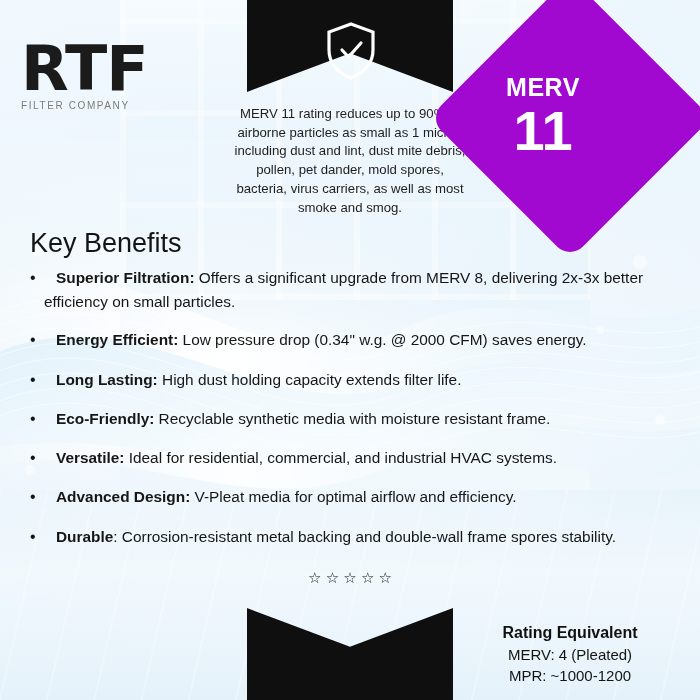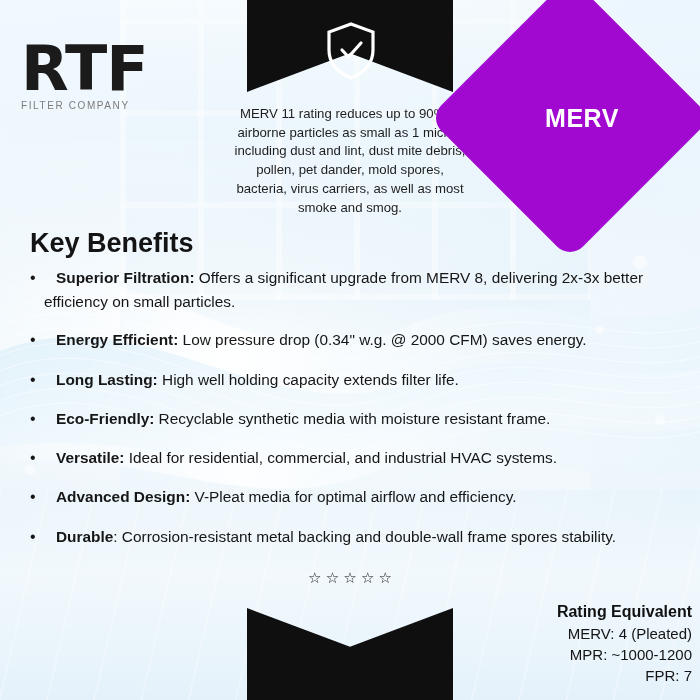--- a/index.html
+++ b/index.html
@@ -162,21 +162,21 @@
     left: 470px;
     top: 18px;
     width: 200px;
     height: 200px;
     transform: rotate(45deg);
     background: #a209d0;
     border-radius: 18px;
   }
   .diamond-inner {
     position: absolute;
-    left: 482px;
+    left: 443px;
     top: 18px;
     width: 200px;
     height: 200px;
     display: flex;
     flex-direction: column;
     align-items: center;
     justify-content: center;
     color: #ffffff;
     text-align: center;
   }
@@ -194,21 +194,21 @@
     line-height: 1.05;
     margin-top: 2px;
   }
 
   
   .kb-title {
     position: absolute;
     left: 30px;
     top: 228px;
     font-family: "Liberation Sans", sans-serif;
-    font-weight: bold;
+    font-weight: normal;
     font-size: 27px;
     color: #141414;
   }
   .kb-list {
     position: absolute;
     left: 30px;
     top: 266px;
     width: 640px;
   }
   .kb-item {
@@ -247,24 +247,24 @@
     font-size: 15px;
     letter-spacing: 0px;
   }
   .star {
     line-height: 1;
   }
 
   
   .rating-box {
     position: absolute;
-    right: 8px;
+    right: 30px;
     bottom: 14px;
     width: 200px;
-    text-align: right;
+    text-align: center;
   }
   .rating-title {
     font-family: "Liberation Sans", sans-serif;
     font-weight: bold;
     font-size: 16px;
     color: #111;
     margin-bottom: 2px;
   }
   .rating-line {
     font-family: "Liberation Sans", sans-serif;
@@ -334,38 +334,39 @@
       <path d="M26 2 L48 10 L48 28 C48 42 38 51 26 56 C14 51 4 42 4 28 L4 10 Z" fill="none" stroke="#ffffff" stroke-width="3.2"></path>
       <path d="M17 28 L23.5 35 L36 21" fill="none" stroke="#ffffff" stroke-width="3.2" stroke-linecap="round" stroke-linejoin="round"></path>
     </svg>
   </div>
 
   <div class="merv-blurb">MERV 11 rating reduces up to 90% of airborne particles as small as 1 micron including dust and lint, dust mite debris, pollen, pet dander, mold spores, bacteria, virus carriers, as well as most smoke and smog.</div>
 
   <div class="diamond"></div>
   <div class="diamond-inner">
     <div class="diamond-label">MERV</div>
+    <div class="diamond-value">11</div>
   </div>
 
   <div class="kb-title">Key Benefits</div>
   <div class="kb-list">
 
     <div class="kb-item">
       <span class="kb-bullet">•</span>
       <span class="kb-text"><b>Superior Filtration:</b><span> Offers a significant upgrade from MERV 8, delivering 2x-3x better efficiency on small particles.</span></span>
     </div>
 
     <div class="kb-item">
       <span class="kb-bullet">•</span>
       <span class="kb-text"><b>Energy Efficient:</b><span> Low pressure drop (0.34" w.g. @ 2000 CFM) saves energy.</span></span>
     </div>
 
     <div class="kb-item">
       <span class="kb-bullet">•</span>
-      <span class="kb-text"><b>Long Lasting:</b><span> High well holding capacity extends filter life.</span></span>
+      <span class="kb-text"><b>Long Lasting:</b><span> High dust holding capacity extends filter life.</span></span>
     </div>
 
     <div class="kb-item">
       <span class="kb-bullet">•</span>
       <span class="kb-text"><b>Eco-Friendly:</b><span> Recyclable synthetic media with moisture resistant frame.</span></span>
     </div>
 
     <div class="kb-item">
       <span class="kb-bullet">•</span>
       <span class="kb-text"><b>Versatile:</b><span> Ideal for residential, commercial, and industrial HVAC systems.</span></span>
@@ -388,16 +389,15 @@
     <span class="star">☆</span>
     <span class="star">☆</span>
     <span class="star">☆</span>
     <span class="star">☆</span>
   </div>
 
   <div class="rating-box">
     <div class="rating-title">Rating Equivalent</div>
     <div class="rating-line">MERV: 4 (Pleated)</div>
     <div class="rating-line">MPR: ~1000-1200</div>
-    <div class="rating-line">FPR: 7</div>
   </div>
 
 </div>
 
 </body></html>

